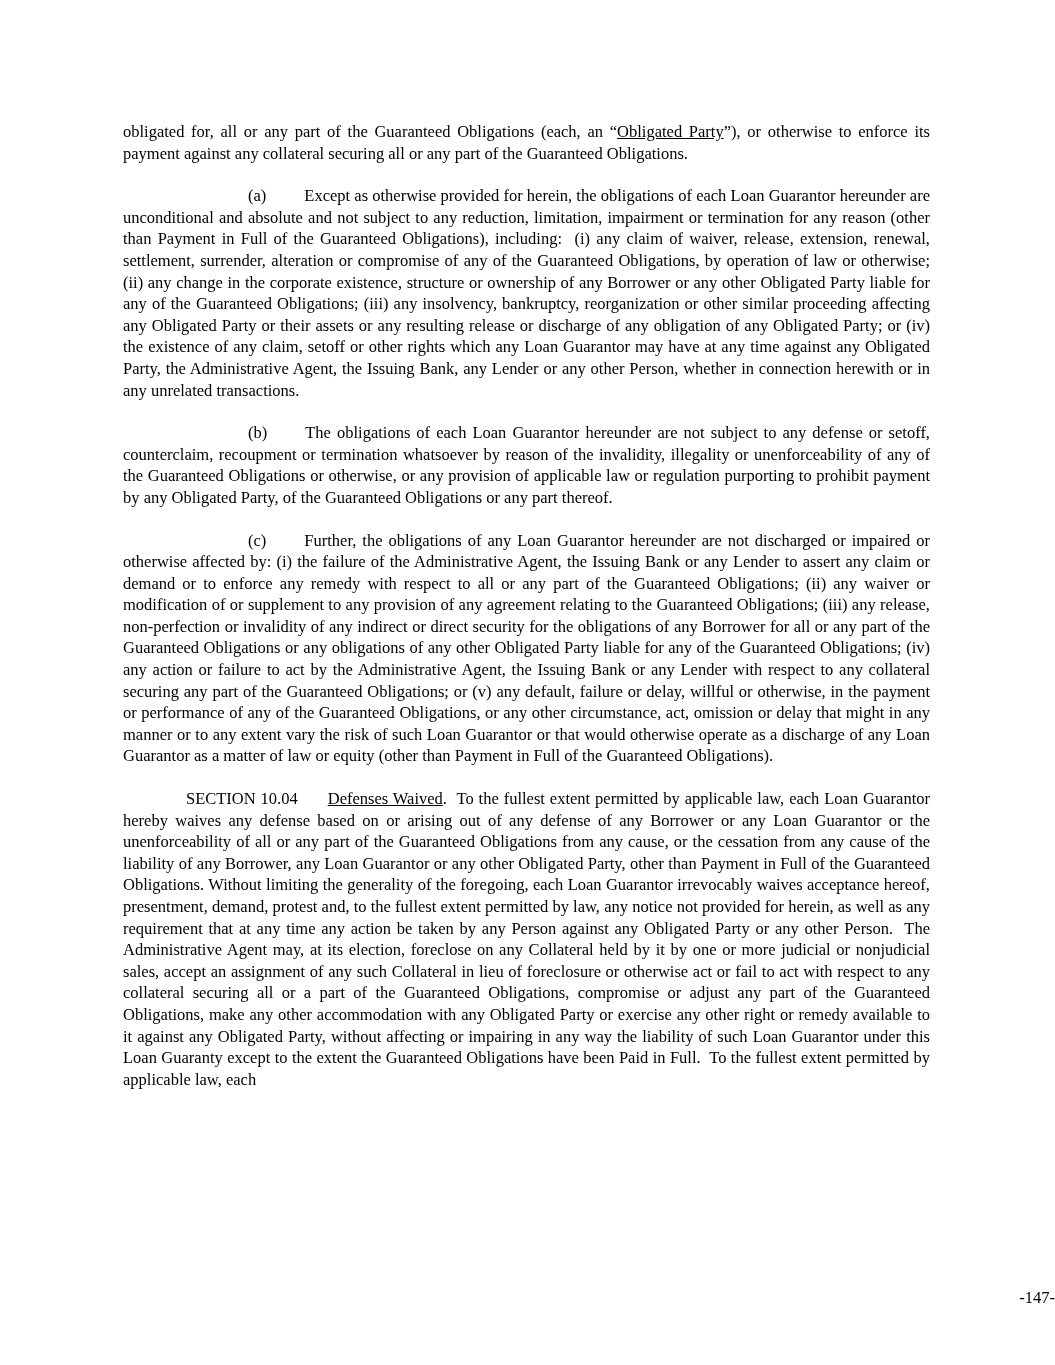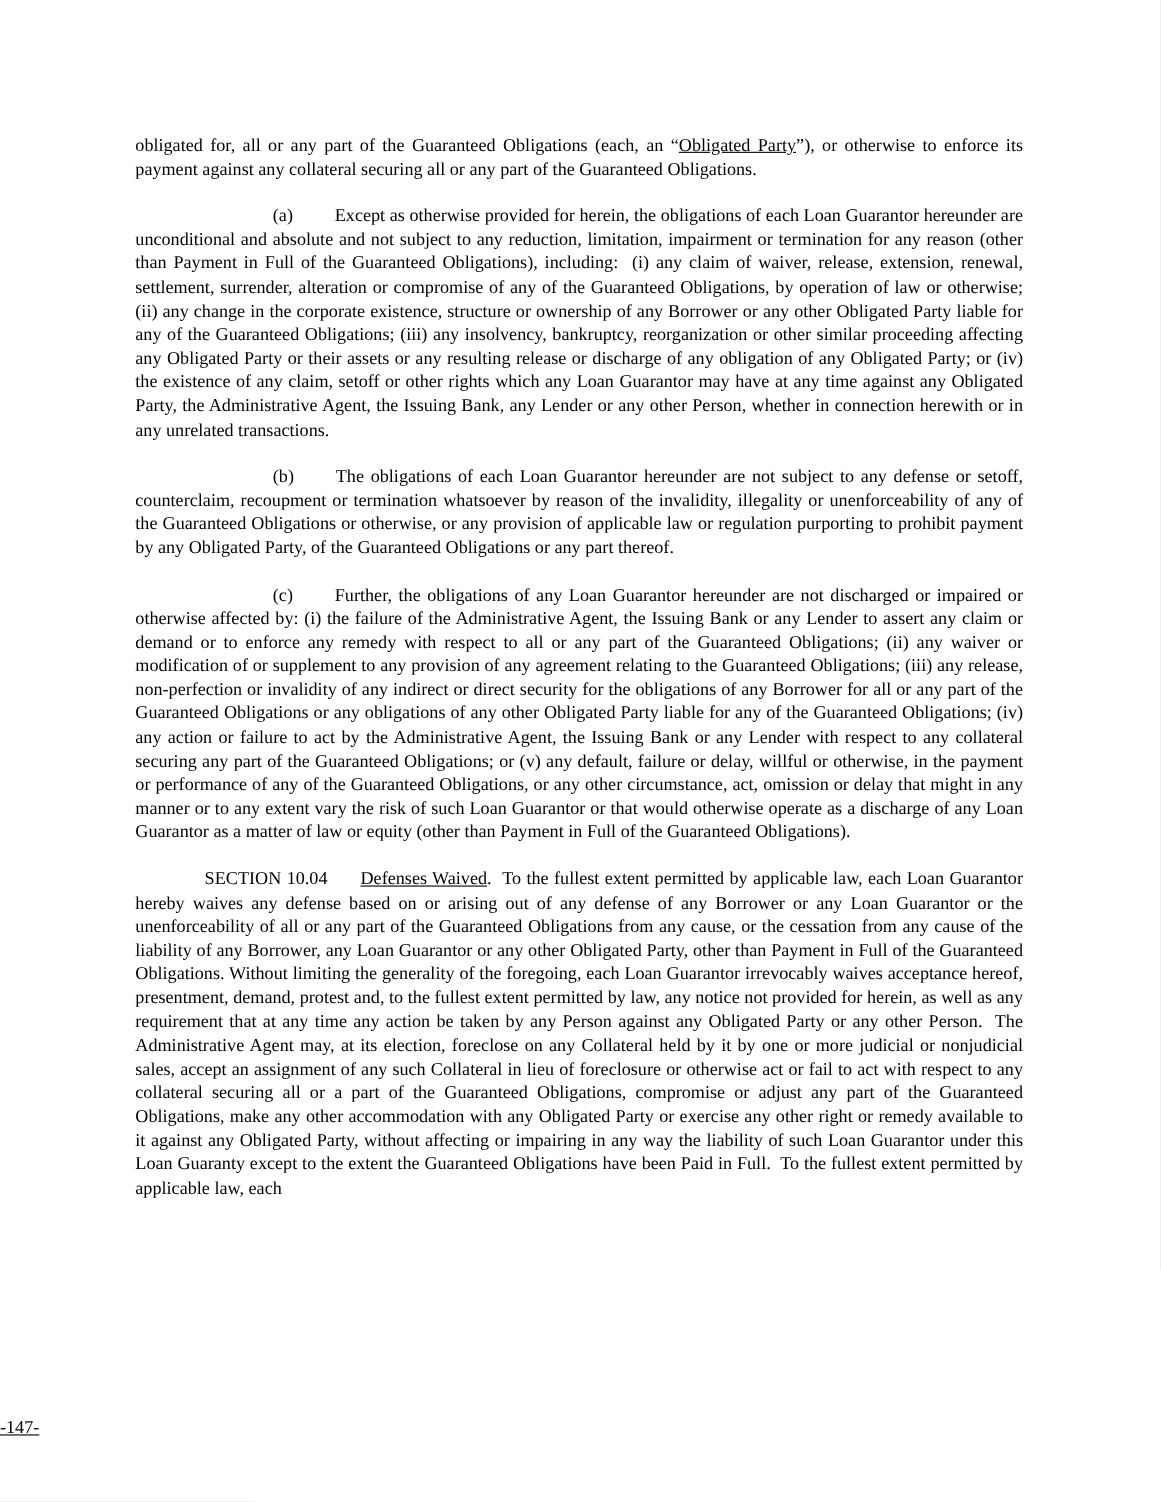--- a/index.html
+++ b/index.html
@@ -28,23 +28,22 @@
   .indent-1 { text-indent: 63px; }   
   .indent-2 { text-indent: 125px; }  
   .tab-s { display: inline-block; width: 30px; }
   .tab-a { display: inline-block; width: 38px; }
   .u { text-decoration: underline; }
   .footer {
     position: absolute;
     left: 0;
     right: 0;
     bottom: 56px;
-    text-align: left;
+    text-align: right;
     font-size: 16.5px;
-    text-decoration: underline;
   }
 </style>
 </head>
 <body>
 
 <div class="page">
   <div class="content">
 
     <p class="para"><span>obligated for, all or any part of the Guaranteed Obligations (each, an “</span><span class="u">Obligated Party</span><span>”), or otherwise to enforce its payment against any collateral securing all or any part of the Guaranteed Obligations.</span></p>
 

